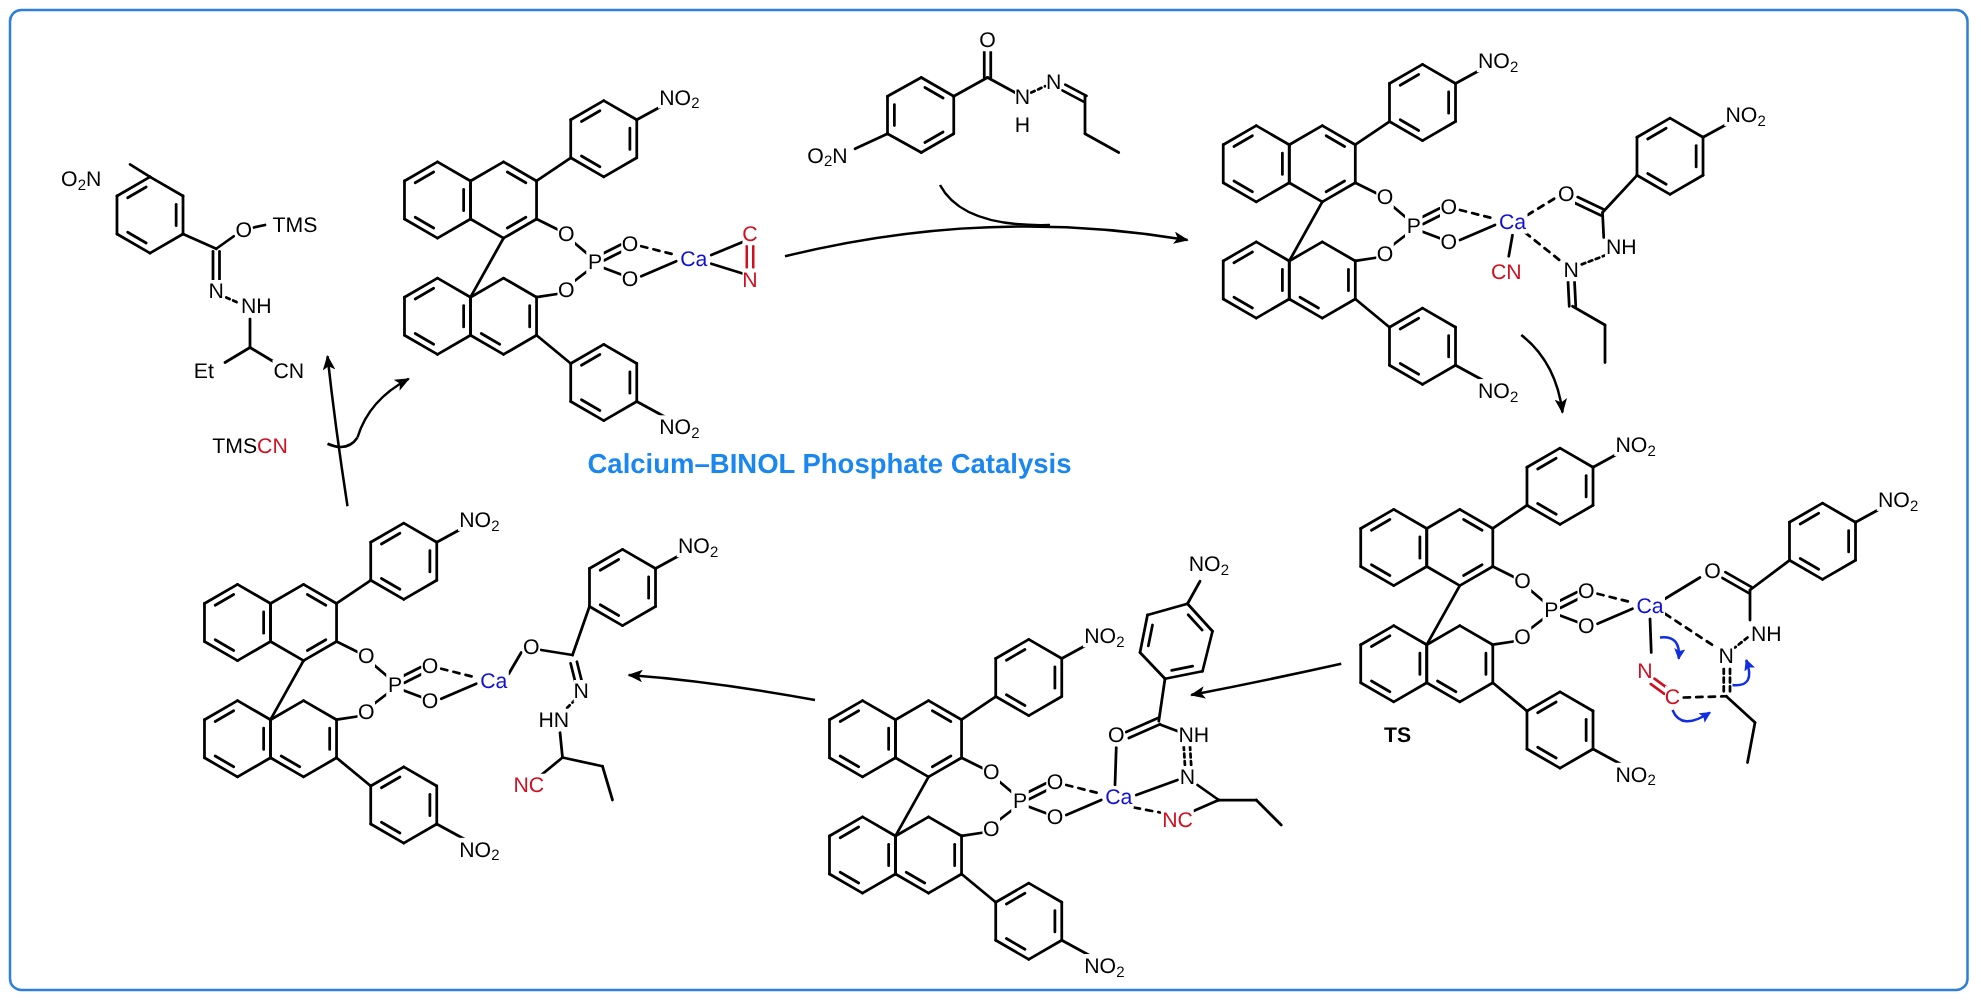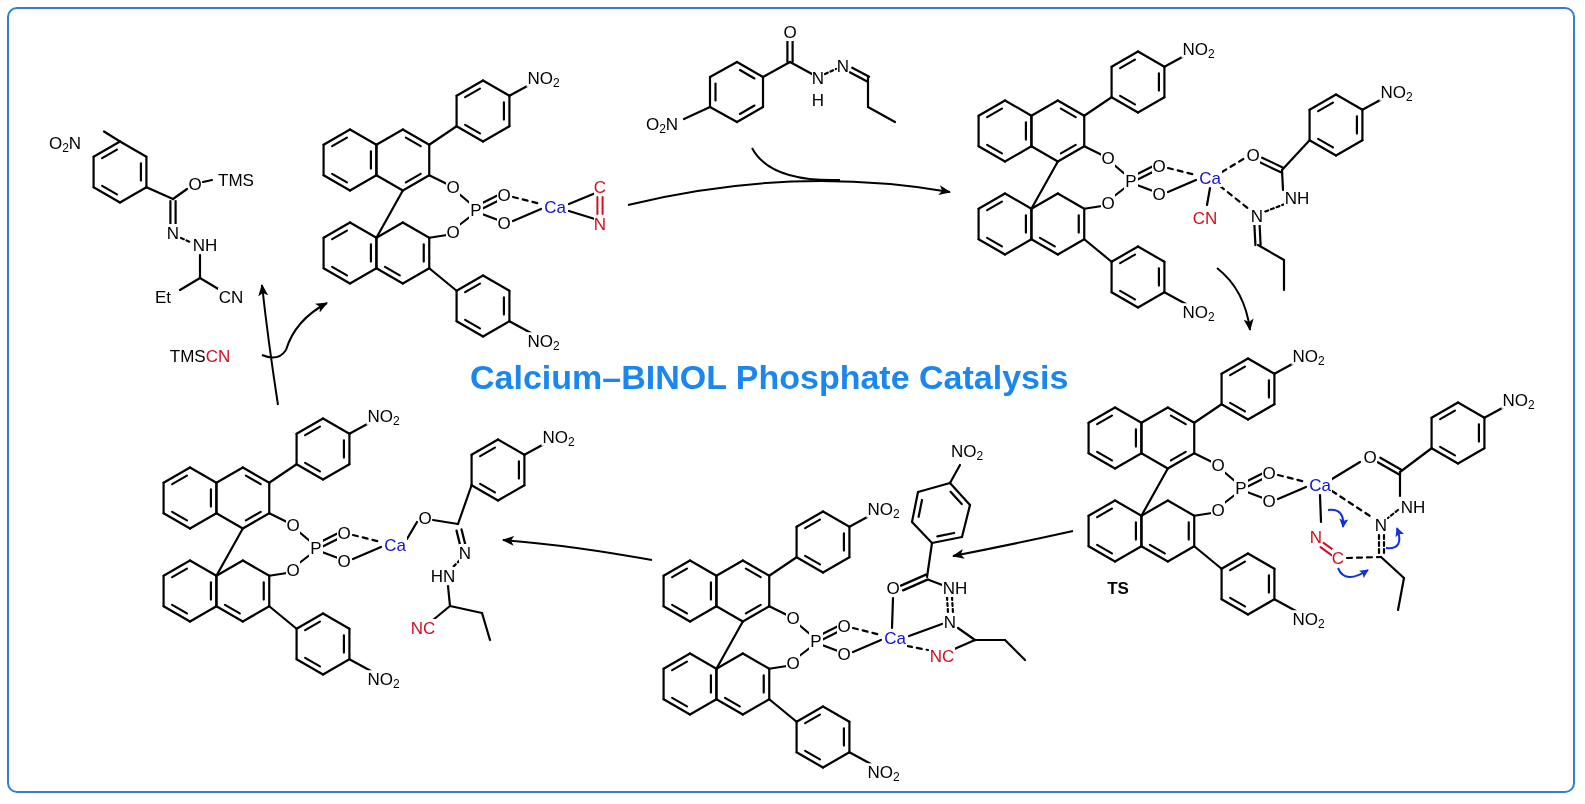--- a/index.html
+++ b/index.html
@@ -1,19 +1,19 @@
 <!DOCTYPE html>
 <html><head>
 <meta charset="utf-8">
 <style>
   html,body{margin:0;padding:0;background:#ffffff;}
   body{width:1585px;height:804px;position:relative;overflow:hidden;font-family:"Liberation Sans",sans-serif;}
   #frame{position:absolute;left:7px;top:7px;width:1568px;height:786px;border:2px solid #2f7fd8;border-radius:10px;box-sizing:border-box;}
   #scheme{position:absolute;left:0;top:0;}
-  #title{position:absolute;left:470px;top:358px;font-family:"Liberation Sans",sans-serif;font-weight:bold;font-size:34px;color:#1a86f0;white-space:nowrap;letter-spacing:0px;}
+  #title{position:absolute;left:470px;top:358px;font-family:"Liberation Sans",sans-serif;font-weight:bold;font-size:22px;color:#1a86f0;white-space:nowrap;letter-spacing:0px;}
   svg text{font-family:"Liberation Sans",sans-serif;}
 </style>
 </head>
 <body>
 
 <div id="frame"></div>
 
 <svg id="scheme" width="1585" height="804" viewBox="0 0 1585 804">
   <defs>
     <marker id="ah" viewBox="0 0 12 10" refX="11" refY="5" markerWidth="12" markerHeight="10" markerUnits="userSpaceOnUse" orient="auto">

